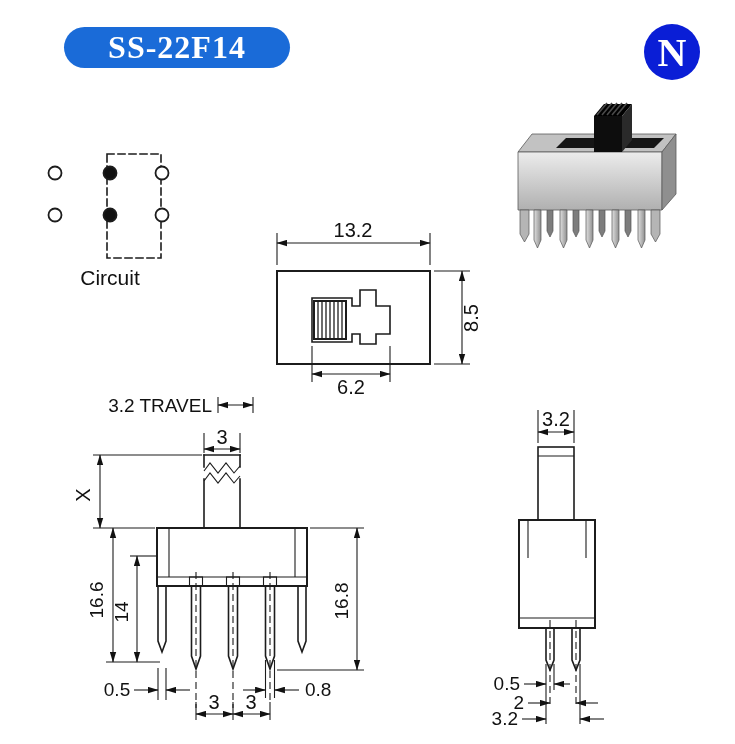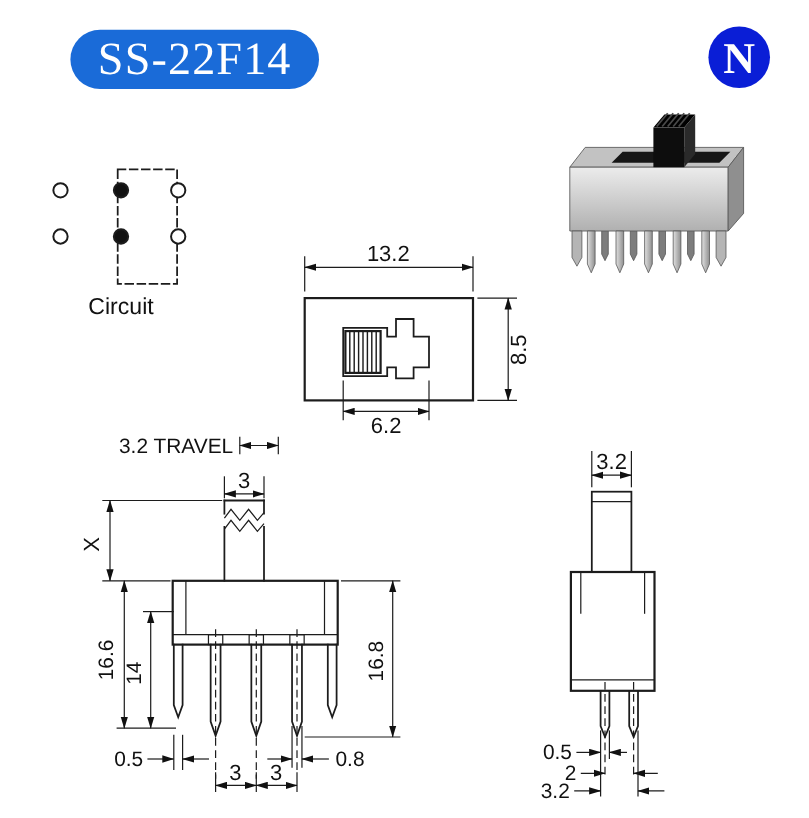--- a/index.html
+++ b/index.html
@@ -1,21 +1,21 @@
 <!DOCTYPE html>
 <html><head>
 <meta charset="utf-8">
 <style>
   html,body{margin:0;padding:0;background:#ffffff;}
   body{width:735px;height:744px;position:relative;overflow:hidden;
        font-family:"Liberation Sans",sans-serif;}
-  .badge{position:absolute;left:64px;top:27px;width:226px;height:54px;
+  .badge{position:absolute;left:64px;top:27px;width:226px;height:41px;
          border-radius:30px;display:flex;align-items:center;justify-content:center;
-         color:#fff;font-family:"Liberation Serif",serif;font-weight:normal;
-         font-size:42px;letter-spacing:1px;}
+         color:#fff;font-family:"Liberation Serif",serif;font-weight:bold;
+         font-size:32px;letter-spacing:1px;}
   .logo{position:absolute;left:644px;top:24px;width:56px;height:56px;border-radius:50%;
         display:flex;align-items:center;justify-content:center;color:#fff;
         font-family:"Liberation Serif",serif;font-weight:bold;font-size:40px;}
   svg{position:absolute;left:0;top:0;}
   .o2{stroke:#1c1c1c;stroke-width:2;fill:none;stroke-linejoin:miter;stroke-linecap:square;}
   .o16{stroke:#1c1c1c;stroke-width:1.6;fill:none;stroke-linecap:square;}
   .d1{stroke:#1c1c1c;stroke-width:1.1;fill:none;}
   .dash{stroke-dasharray:7 4;}
   .hatch{stroke:#1c1c1c;stroke-width:1.3;}
   text.t{font:19px "Liberation Sans",sans-serif;fill:#111;}

